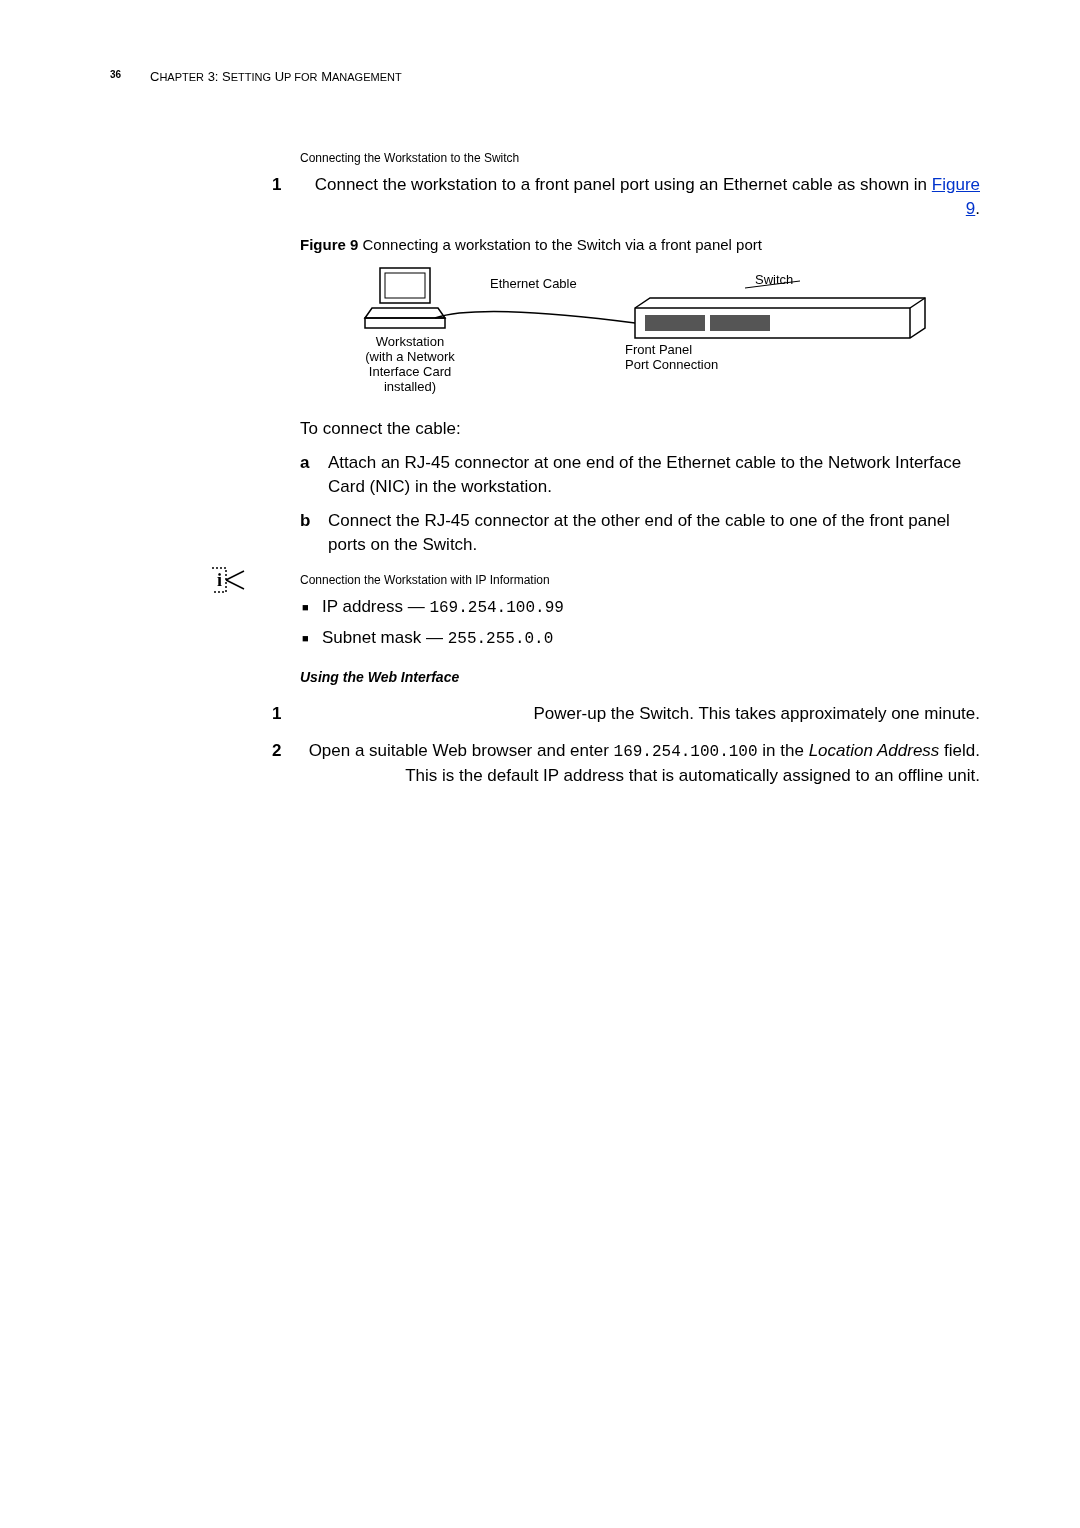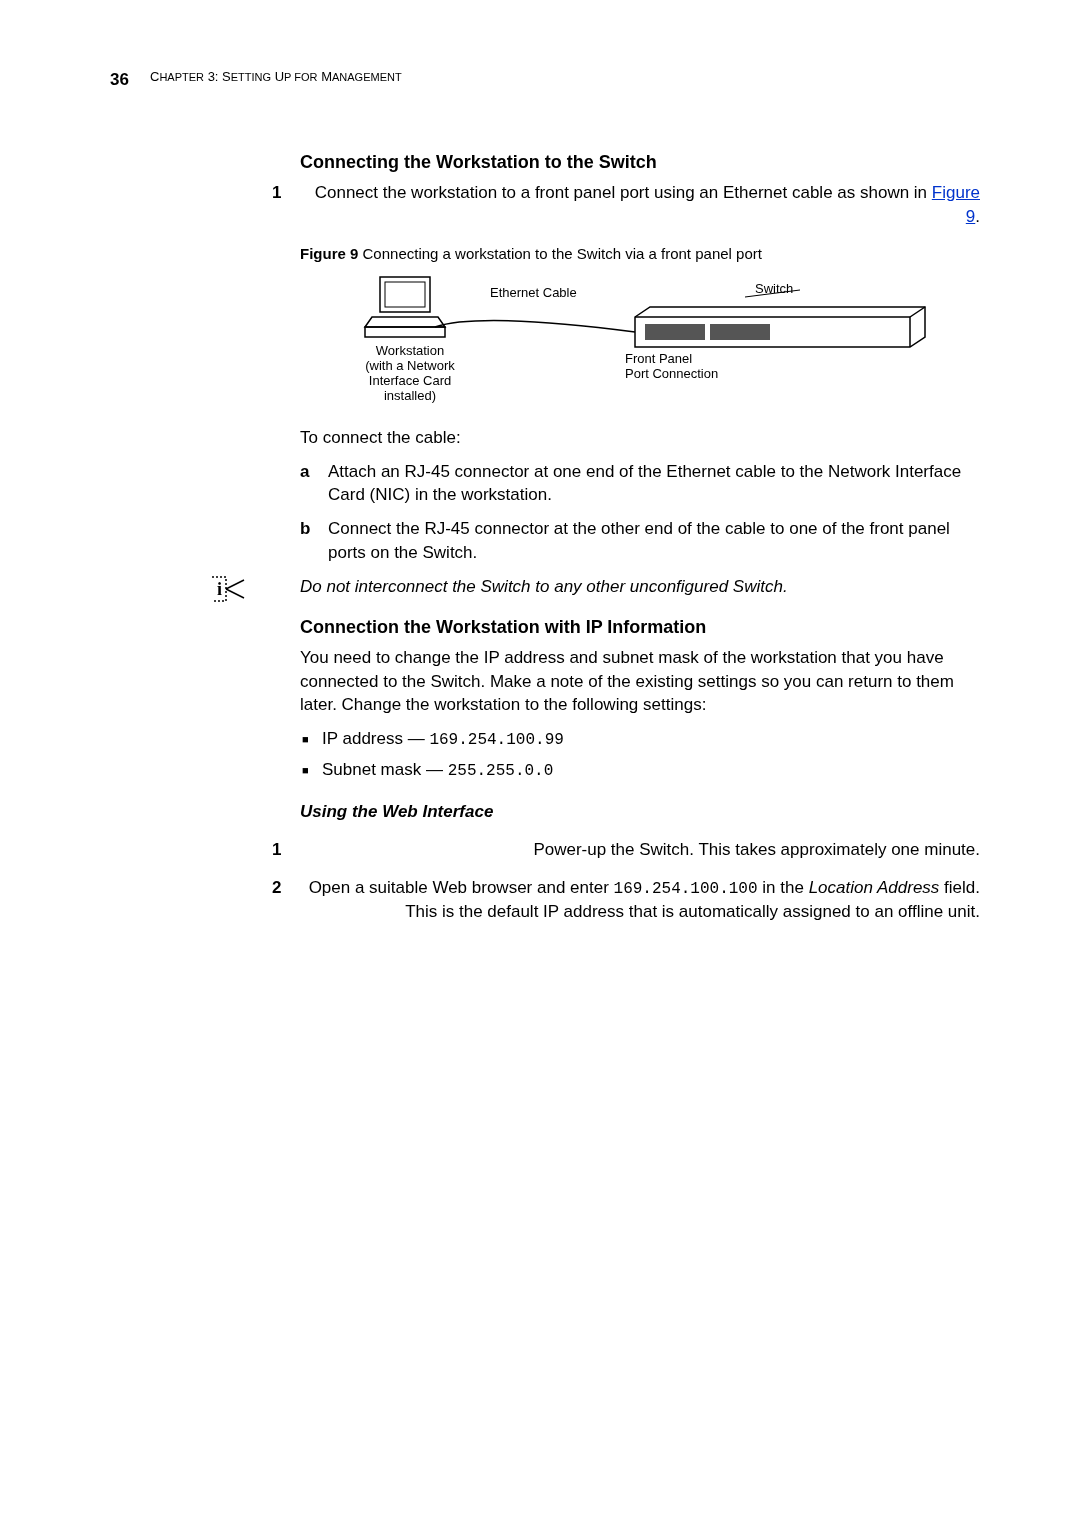--- a/index.html
+++ b/index.html
@@ -10,39 +10,39 @@
       font-family: Arial, Helvetica, sans-serif;
       color: #000;
       position: relative;
       font-size: 17px;
       line-height: 1.4;
     }
     .page-num {
       position: absolute;
       top: 68px;
       left: 110px;
-      font-size: 17px;
+      font-size: 10px;
       font-weight: bold;
     }
     .chapter-label {
       position: absolute;
       top: 68px;
       left: 150px;
       font-size: 13px;
       font-variant: small-caps;
     }
     .content {
       position: absolute;
       top: 150px;
       left: 300px;
       width: 680px;
     }
     .section-title {
-      font-weight: bold;
-      font-size: 18px;
+      font-weight: normal;
+      font-size: 12px;
       margin-bottom: 6px;
     }
     .num-list-item {
       display: flex;
       margin-bottom: 14px;
     }
     .num-list-item .num {
       min-width: 28px;
       font-weight: bold;
       margin-left: -28px;
@@ -124,21 +124,21 @@
       margin-left: 22px;
       margin-bottom: 6px;
     }
     .bullet-item .b {
       min-width: 20px;
       margin-left: -20px;
       font-size: 11px;
       line-height: 24px;
     }
     .mono { font-family: "Courier New", monospace; font-size: 16px; margin-top: 16px; }
-    .subsection { font-weight: bold; font-style: italic; font-size: 17px; margin-top: 18px; margin-bottom: 14px; }
+    .subsection { font-weight: bold; font-style: italic; font-size: 14px; margin-top: 18px; margin-bottom: 14px; }
     .italic { font-style: italic; }
   </style>
 </head>
 <body>
 
 <div class="page-num">36</div>
 <div class="chapter-label">C<span style="font-size:11px">HAPTER</span> 3: S<span style="font-size:11px">ETTING</span> U<span style="font-size:11px">P FOR</span> M<span style="font-size:11px">ANAGEMENT</span></div>
 
 <div class="content">
 
@@ -197,26 +197,24 @@
     <div class="txt">Connect the RJ-45 connector at the other end of the cable to one of the front panel ports on the Switch.</div>
   </div>
 
   <div class="info-row">
     <svg class="info-icon" viewBox="0 0 36 28">
       <path d="M 2 2 L 16 2 L 16 26 L 2 26" fill="none" stroke="#000" stroke-width="1.5" stroke-dasharray="2 2"></path>
       <text x="7" y="20" font-family="Georgia" font-size="18" font-weight="bold" font-style="normal">i</text>
       <path d="M 16 14 L 34 5" fill="none" stroke="#000" stroke-width="1.5"></path>
       <path d="M 16 14 L 34 23" fill="none" stroke="#000" stroke-width="1.5"></path>
     </svg>
-    <span>Do not interconnect the Switch to any other unconfigured Switch.</span>
   </div>
 
   <div class="section-title">Connection the Workstation with IP Information</div>
 
-  <div class="plain-para">You need to change the IP address and subnet mask of the workstation that you have connected to the Switch. Make a note of the existing settings so you can return to them later. Change the workstation to the following settings:</div>
 
   <div class="bullet-item">
     <div class="b">■</div>
     <div><span>IP address — </span><span class="mono">169.254.100.99</span></div>
   </div>
 
   <div class="bullet-item" style="margin-bottom:16px">
     <div class="b">■</div>
     <div><span>Subnet mask — </span><span class="mono">255.255.0.0</span></div>
   </div>

